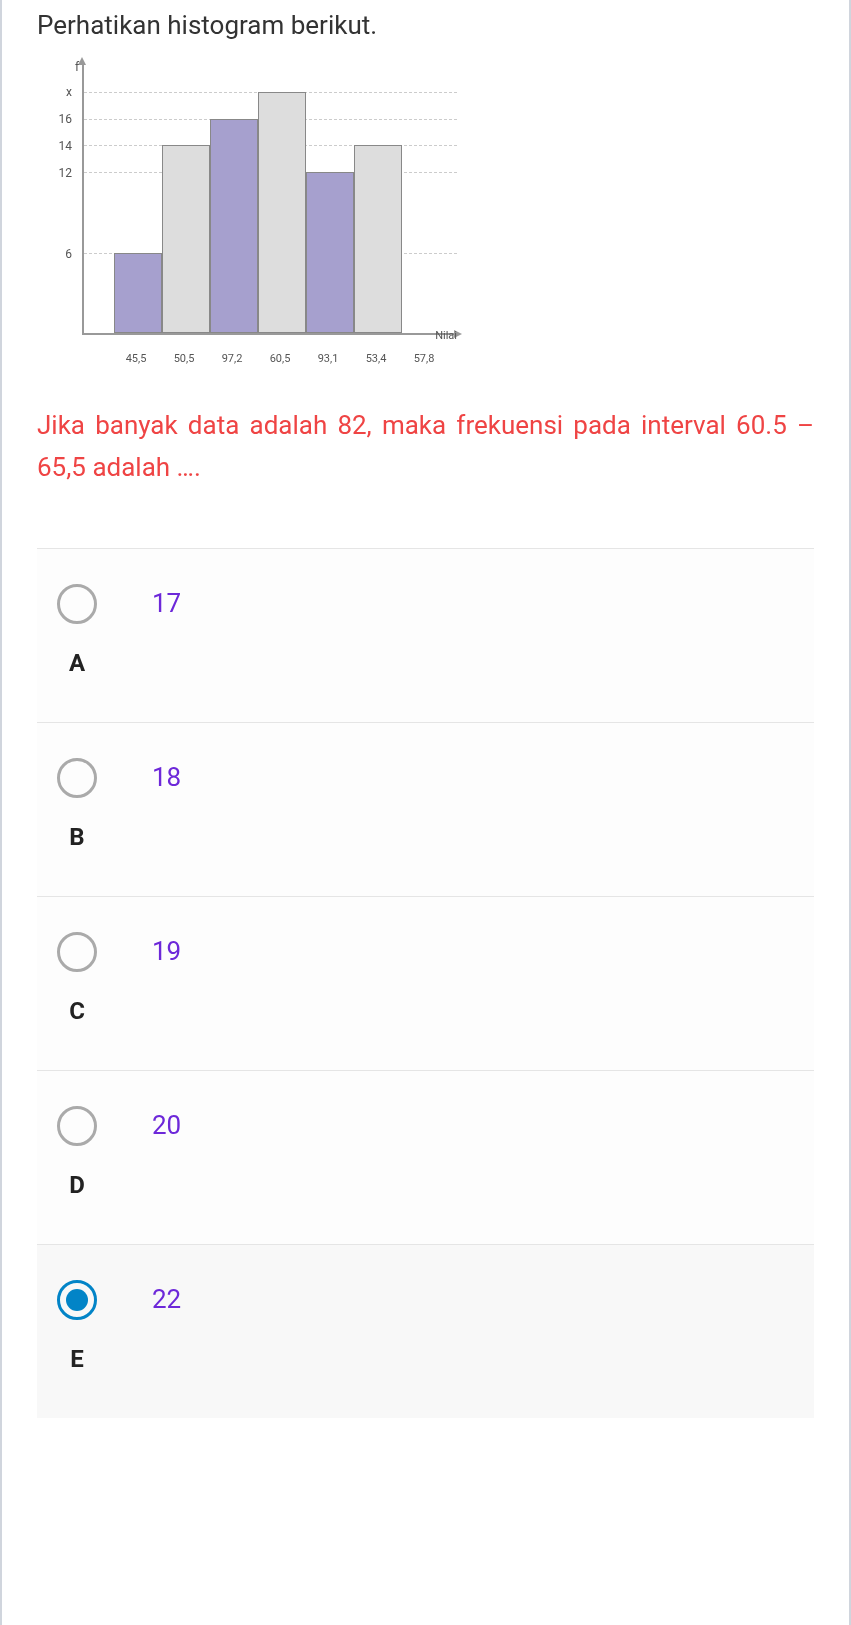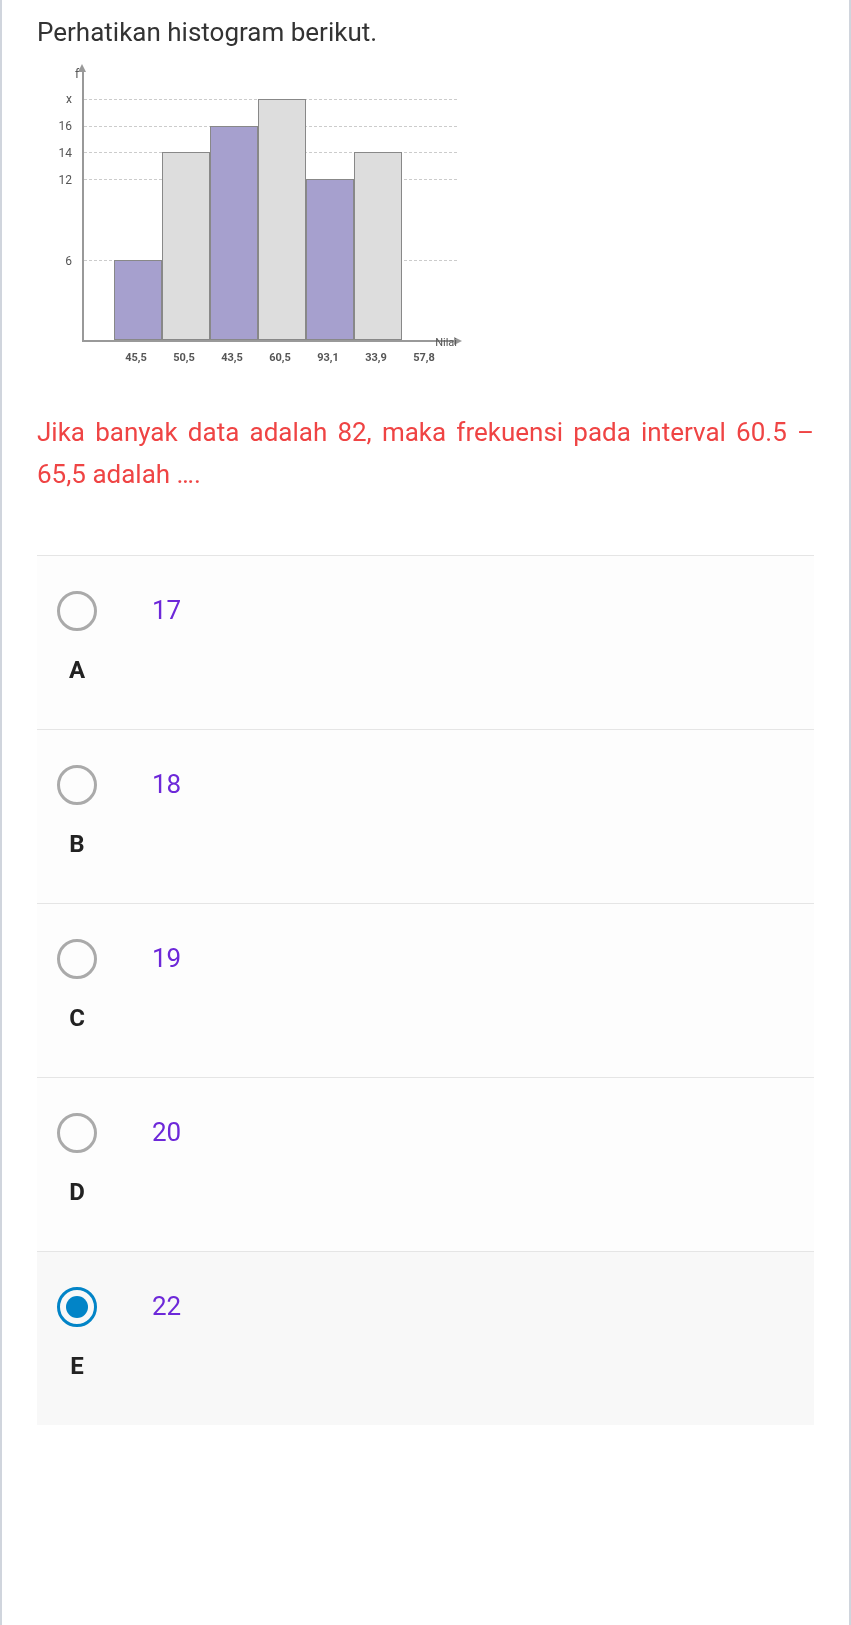--- a/index.html
+++ b/index.html
@@ -12,21 +12,21 @@
     .container {
       border-left: 2px solid #d0d5dd;
       border-right: 2px solid #d0d5dd;
       padding: 0 35px 30px 35px;
       min-height: 1625px;
     }
     .question-intro {
       font-size: 26px;
       color: #333;
       margin-bottom: 25px;
-      padding-top: 17px;
+      padding-top: 10px;
     }
     .chart-container {
       position: relative;
       width: 420px;
       height: 300px;
       margin-bottom: 40px;
     }
     .chart-y-axis {
       position: absolute;
       left: 0;
@@ -74,25 +74,24 @@
     }
     .bar {
       width: 48px;
       border: 1px solid #888;
       margin: 0;
     }
     .bar.purple { background: #a6a0ce; }
     .bar.gray { background: #ddd; }
     .x-labels {
       position: absolute;
-      bottom: 8px;
+      bottom: 0;
       left: 45px;
       right: 0;
       display: flex;
-      font-weight: bold;
     }
     .x-label-offset { width: 30px; }
     .x-label {
       width: 48px;
       text-align: center;
       font-size: 11px;
       color: #555;
     }
     .x-axis-label {
       position: absolute;
@@ -205,24 +204,24 @@
         <div class="bar gray" style="height:90%"></div>
         <div class="bar purple" style="height:60%"></div>
         <div class="bar gray" style="height:70%"></div>
       </div>
     </div>
     <div class="arrow-x"></div>
     <div class="x-labels">
       <div class="x-label-offset"></div>
       <span class="x-label">45,5</span>
       <span class="x-label">50,5</span>
-      <span class="x-label">43,5</span>
+      <span class="x-label">97,2</span>
       <span class="x-label">60,5</span>
       <span class="x-label">93,1</span>
-      <span class="x-label">33,9</span>
+      <span class="x-label">53,4</span>
       <span class="x-label">57,8</span>
     </div>
     <span class="x-axis-label">Nilai</span>
   </div>
 
   <p class="question-text">Jika banyak data adalah 82, maka frekuensi pada interval 60.5 – 65,5 adalah ….</p>
 
   <div class="options">
     <div class="option">
       <div class="radio-col">

